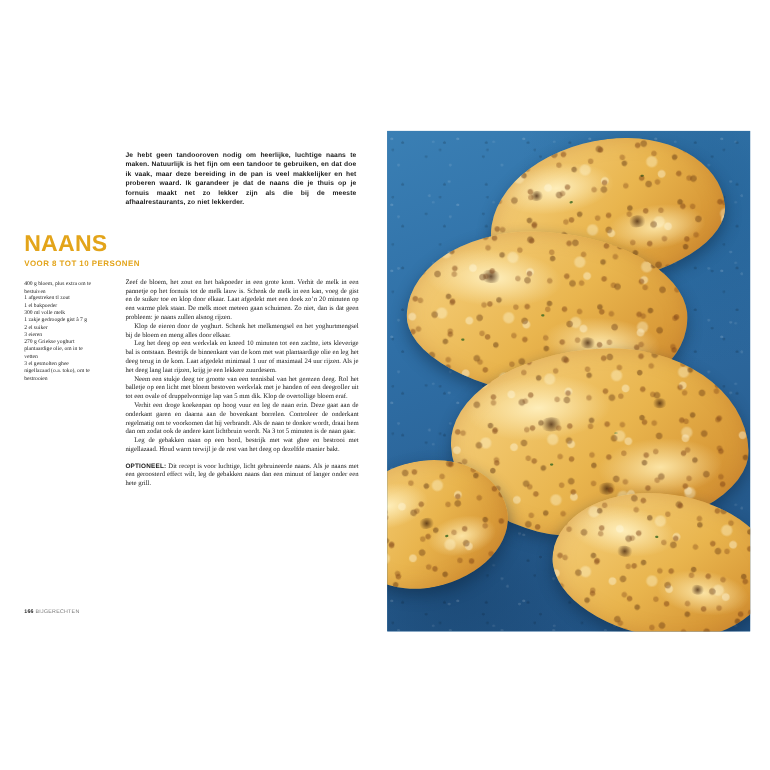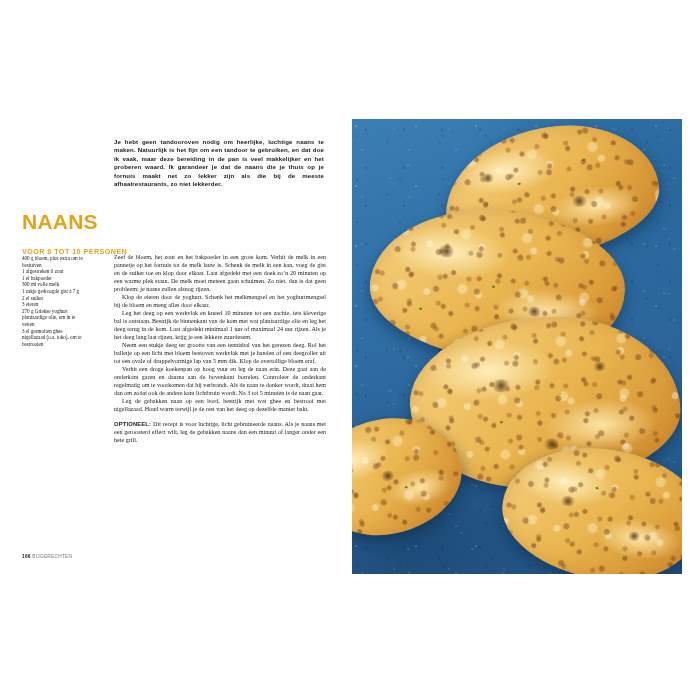--- a/index.html
+++ b/index.html
@@ -62,21 +62,21 @@
     line-height: 21px;
     letter-spacing: 0.01em;
     color: #e3a41a;
   }
   .recipe-subtitle {
     font-family: "Liberation Sans", sans-serif;
     font-weight: bold;
     font-size: 7.2px;
     letter-spacing: 0.06em;
     color: #e3a41a;
-    margin-top: 15px;
+    margin-top: 3px;
   }
   .ingredients {
     position: absolute;
     left: 4px;
     top: 152px;
     width: 76px;
     font-family: "Liberation Serif", serif;
     font-size: 5.1px;
     line-height: 6.6px;
     color: #222222;

